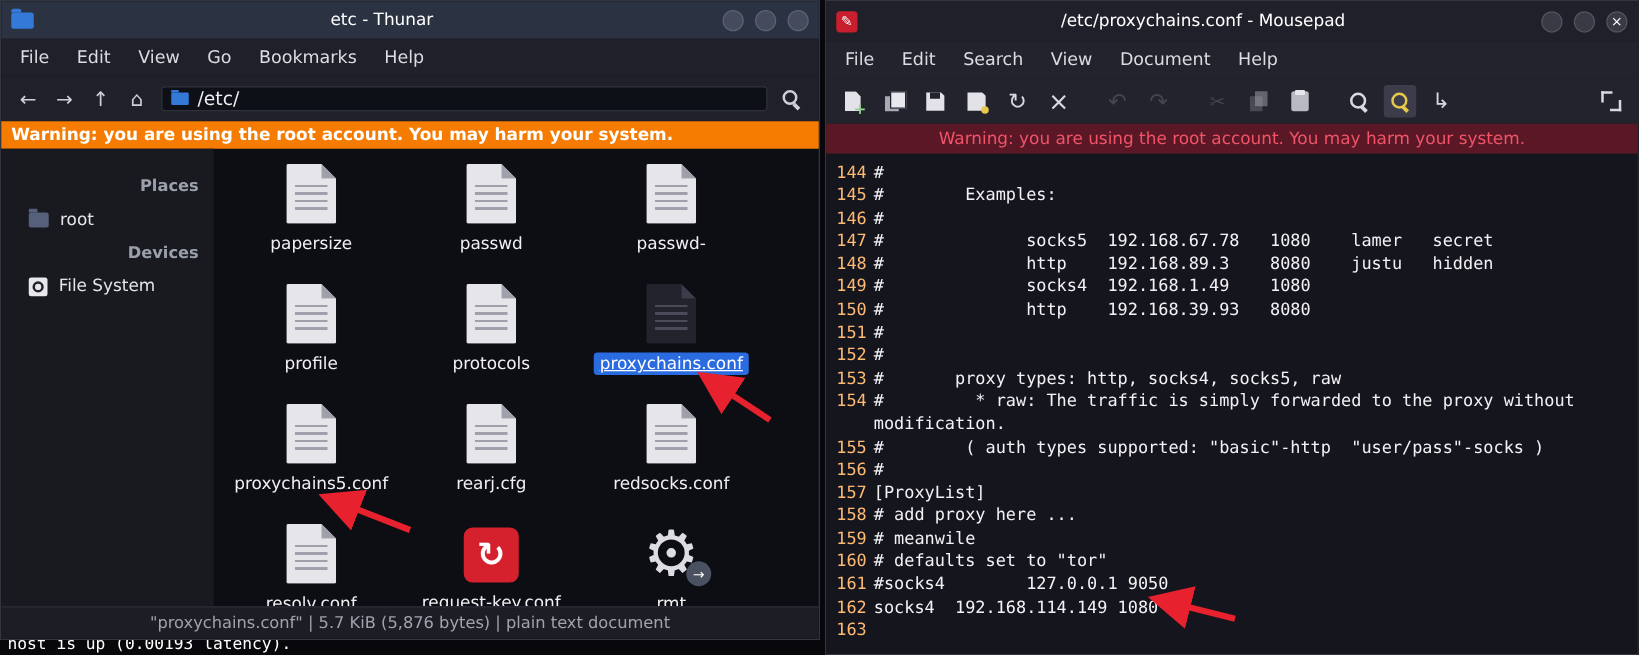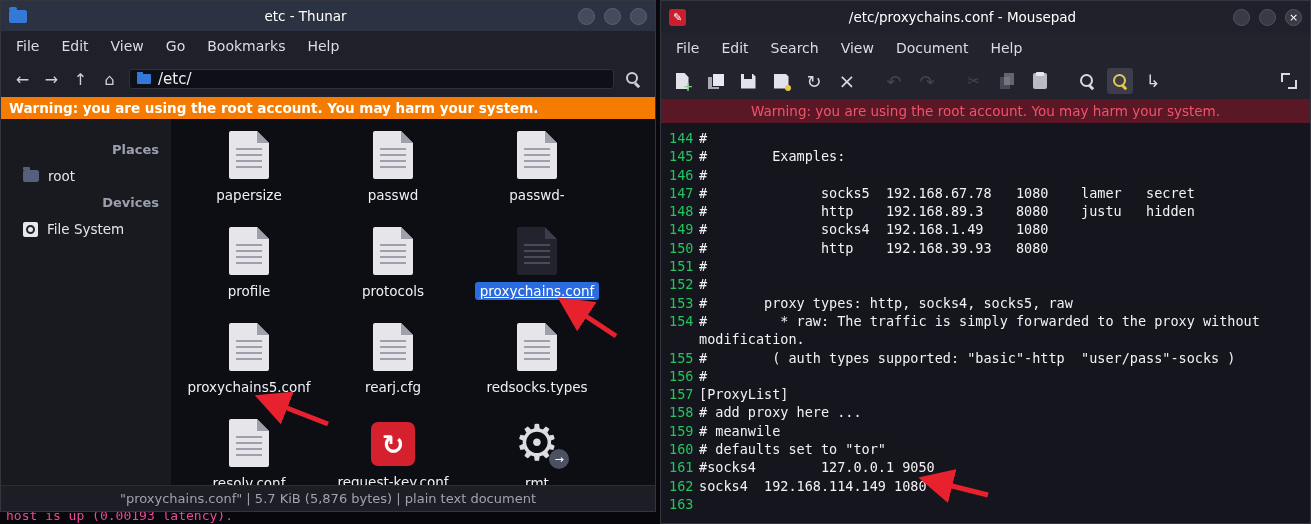--- a/index.html
+++ b/index.html
@@ -1,19 +1,19 @@
 <!DOCTYPE html>
 <html><head>
 <meta charset="utf-8">
 <style>
   * { margin:0; padding:0; box-sizing:border-box; }
   html,body { width:1311px; height:524px; }
   body { background:#08080c; font-family:"DejaVu Sans","Liberation Sans",sans-serif; color:#e8e8ec; overflow:hidden; position:relative; }
 
-  #terminal-fragment { position:absolute; left:6px; top:508px; font-family:"DejaVu Sans Mono","Liberation Mono",monospace; font-size:13px; color:#ec4899; }
+  #terminal-fragment { position:absolute; left:6px; top:508px; font-family:"DejaVu Sans Mono","Liberation Mono",monospace; font-size:13px; color:#ffffff; }
 
   .window { position:absolute; display:flex; flex-direction:column; z-index:2; }
   #thunar { left:0; top:0; width:656px; height:512px; background:#0d0d14; border:1px solid #33353f; }
   #mousepad { left:660px; top:0; width:651px; height:524px; background:#15151d; border:1px solid #33353f; }
 
   .titlebar { display:flex; align-items:center; padding:0 8px; flex:0 0 auto; }
   #thunar .titlebar { height:30px; background:#2b3242; }
   #mousepad .titlebar { height:32px; background:#20202a; }
   .title { flex:1; text-align:center; font-size:13.5px; color:#ffffff; }
   .winbtns { display:flex; gap:9px; }
@@ -105,21 +105,21 @@
   .k-replace::before { content:""; position:absolute; left:6px; top:6px; width:9px; height:9px; border:2px solid #e8c84a; border-radius:50%; }
   .k-replace::after { content:""; position:absolute; left:16px; top:16px; width:6px; height:2.5px; background:#e8c84a; transform:rotate(45deg); transform-origin:0 0; }
   .k-goto::before { content:"↳"; font-size:17px; }
   .k-fullscreen { margin-left:auto; }
   .k-fullscreen::before { content:""; position:absolute; left:5px; top:5px; width:7px; height:7px; border-left:2px solid #d8d8e0; border-top:2px solid #d8d8e0; }
   .k-fullscreen::after { content:""; position:absolute; right:5px; bottom:5px; width:7px; height:7px; border-right:2px solid #d8d8e0; border-bottom:2px solid #d8d8e0; }
 
   
   .editor { flex:1; overflow:hidden; padding:6px 0 0 8px; font-family:"DejaVu Sans Mono","Liberation Mono",monospace; font-size:13.5px; line-height:18.3px; color:#f2f2f5; background:#15151d; }
   .eline { display:flex; }
-  .lnum { flex:0 0 30px; white-space:pre; color:#22c55e; }
+  .lnum { flex:0 0 30px; white-space:pre; color:#fdba74; }
   .ltext { flex:1; white-space:pre-wrap; word-break:break-word; min-height:18.3px; }
 
   #annotations { position:absolute; left:0; top:0; pointer-events:none; z-index:50; }
 </style>
 </head>
 <body>
 
 <div id="terminal-fragment">host is up (0.00193 latency).</div>
 
 <div class="window" id="thunar">
@@ -210,21 +210,21 @@
           <div class="flabel">proxychains5.conf</div>
         </div>
 
         <div class="file">
           <div class="ficon doc"></div>
           <div class="flabel">rearj.cfg</div>
         </div>
 
         <div class="file">
           <div class="ficon doc"></div>
-          <div class="flabel">redsocks.types</div>
+          <div class="flabel">redsocks.conf</div>
         </div>
 
         <div class="file">
           <div class="ficon doc"></div>
           <div class="flabel">resolv.conf</div>
         </div>
 
         <div class="file">
           <div class="ficon red"></div>
           <div class="flabel">request-key.conf</div>

